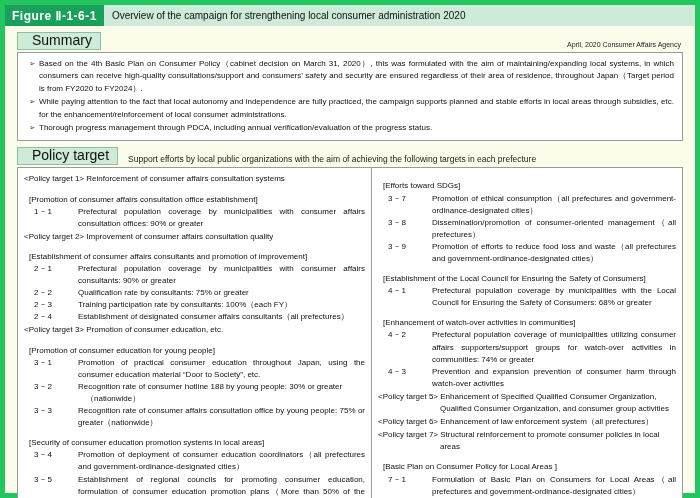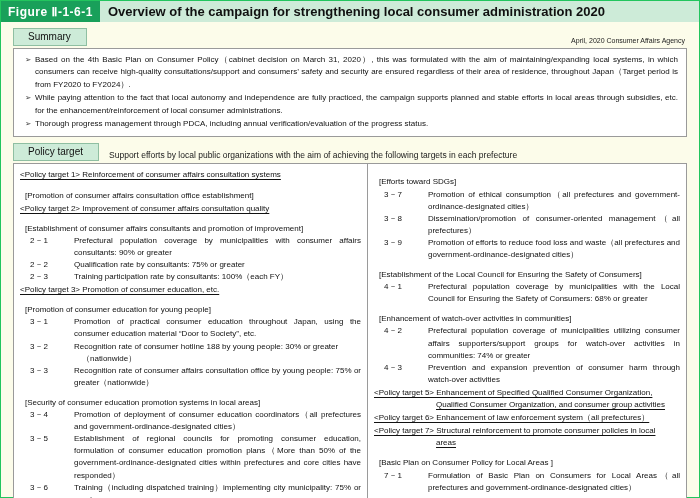--- a/index.html
+++ b/index.html
@@ -12,21 +12,21 @@
     background: #fcfcea;
     font-family: "Liberation Sans", sans-serif;
     color: #111;
     overflow: hidden;
   }
   .page {
     position: relative;
     width: 700px;
     height: 498px;
     box-sizing: border-box;
-    border: 1px solid #22c55e;
+    border: 5px solid #22c55e;
     background: #fcfcea;
   }
 
   
   .titlebar {
     display: flex;
     align-items: stretch;
     height: 21px;
     background: #cdebd8;
   }
@@ -36,44 +36,44 @@
     font-size: 12px;
     font-weight: bold;
     letter-spacing: 0.5px;
     padding: 0 7px;
     display: flex;
     align-items: center;
     white-space: nowrap;
   }
   .fig-title {
     flex: 1;
-    font-size: 13px;
-    font-weight: bold;
+    font-size: 10px;
+    font-weight: normal;
     color: #101010;
     display: flex;
     align-items: center;
     padding-left: 8px;
     white-space: nowrap;
   }
 
   
   .section {
     margin: 7px 12px 0 12px;
   }
   .sec-head {
     display: flex;
     align-items: flex-end;
     height: 17px;
   }
   .sec-badge {
     background: #cdebd8;
     border: 1px solid #8fbfa2;
-    font-size: 10px;
+    font-size: 14px;
     color: #111;
-    padding: 1px 15px 2px 14px;
+    padding: 1px 8px 2px 14px;
     line-height: 13px;
     white-space: nowrap;
   }
   .sec-note {
     font-size: 8.5px;
     color: #1a1a1a;
     padding-left: 10px;
     padding-bottom: 1px;
     white-space: nowrap;
   }
@@ -135,21 +135,20 @@
   .col-left {
     width: 354px;
     flex: 0 0 354px;
     border-right: 1px solid #9a9a9a;
   }
   .col-right {
     flex: 1;
   }
 
   .pt-head {
-    text-decoration: underline;
     text-underline-offset: 2px;
     margin-top: 1px;
     text-align: justify;
     text-justify: inter-word;
   }
   .pt-head .cont {
     display: block;
     padding-left: 62px;
   }
   .bracket {
@@ -211,33 +210,41 @@
   <div class="section">
     <div class="sec-head">
       <div class="sec-badge">Policy target</div>
       <div class="sec-note">Support efforts by local public organizations with the aim of achieving the following targets in each prefecture</div>
     </div>
     <div class="sec-body">
       <div class="cols">
         <div class="col col-left">
             <div class="pt-head">&lt;Policy target 1&gt; Reinforcement of consumer affairs consultation systems</div>
             <div class="bracket">[Promotion of consumer affairs consultation office establishment]</div>
+            <div class="item">
+              <span class="item-num">1－1</span>
+              <span class="item-body">Prefectural population coverage by municipalities with consumer affairs consultation offices: 90% or greater</span>
+            </div>
             <div class="pt-head">&lt;Policy target 2&gt; Improvement of consumer affairs consultation quality</div>
             <div class="bracket">[Establishment of consumer affairs consultants and promotion of improvement]</div>
             <div class="item">
               <span class="item-num">2－1</span>
               <span class="item-body">Prefectural population coverage by municipalities with consumer affairs consultants: 90% or greater</span>
             </div>
             <div class="item">
               <span class="item-num">2－2</span>
               <span class="item-body">Qualification rate by consultants: 75% or greater</span>
             </div>
             <div class="item">
               <span class="item-num">2－3</span>
               <span class="item-body">Training participation rate by consultants: 100%（each FY）</span>
+            </div>
+            <div class="item">
+              <span class="item-num">2－4</span>
+              <span class="item-body">Establishment of designated consumer affairs consultants（all prefectures）</span>
             </div>
             <div class="pt-head">&lt;Policy target 3&gt; Promotion of consumer education, etc.</div>
             <div class="bracket">[Promotion of consumer education for young people]</div>
             <div class="item">
               <span class="item-num">3－1</span>
               <span class="item-body">Promotion of practical consumer education throughout Japan, using the consumer education material “Door to Society”, etc.</span>
             </div>
             <div class="item">
               <span class="item-num">3－2</span>
               <span class="item-body">Recognition rate of consumer hotline 188 by young people: 30% or greater<span class="sub">（nationwide）</span></span>

